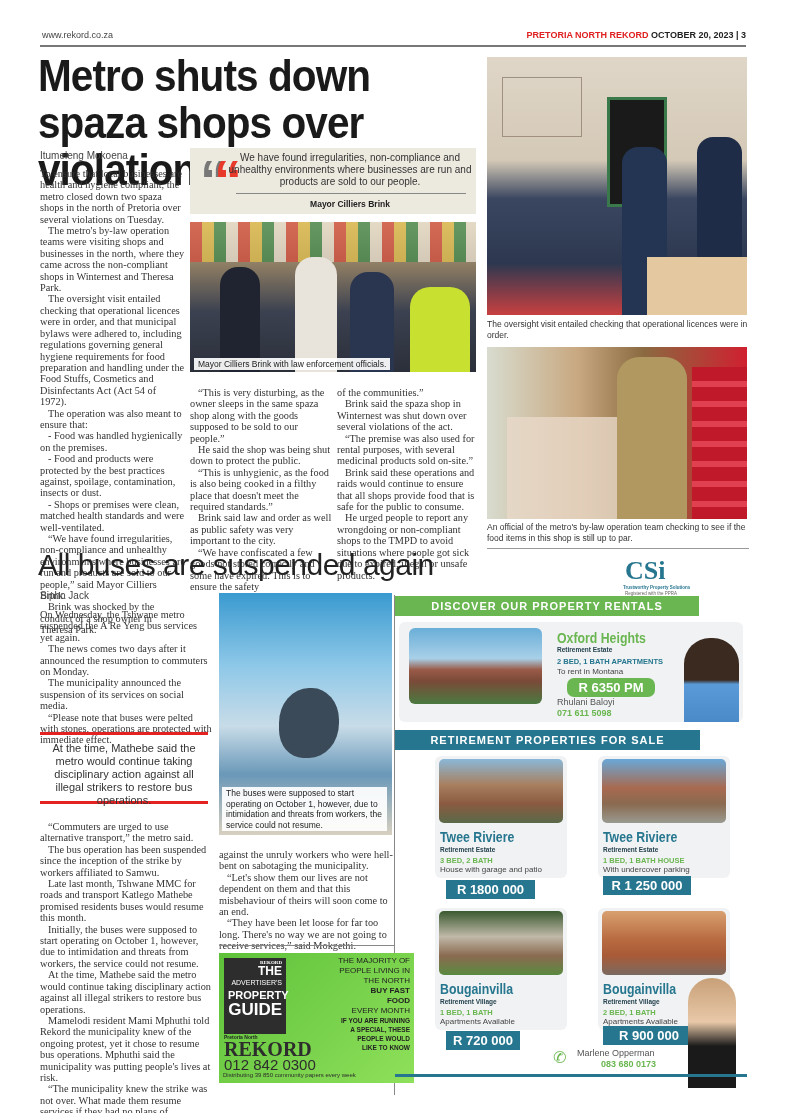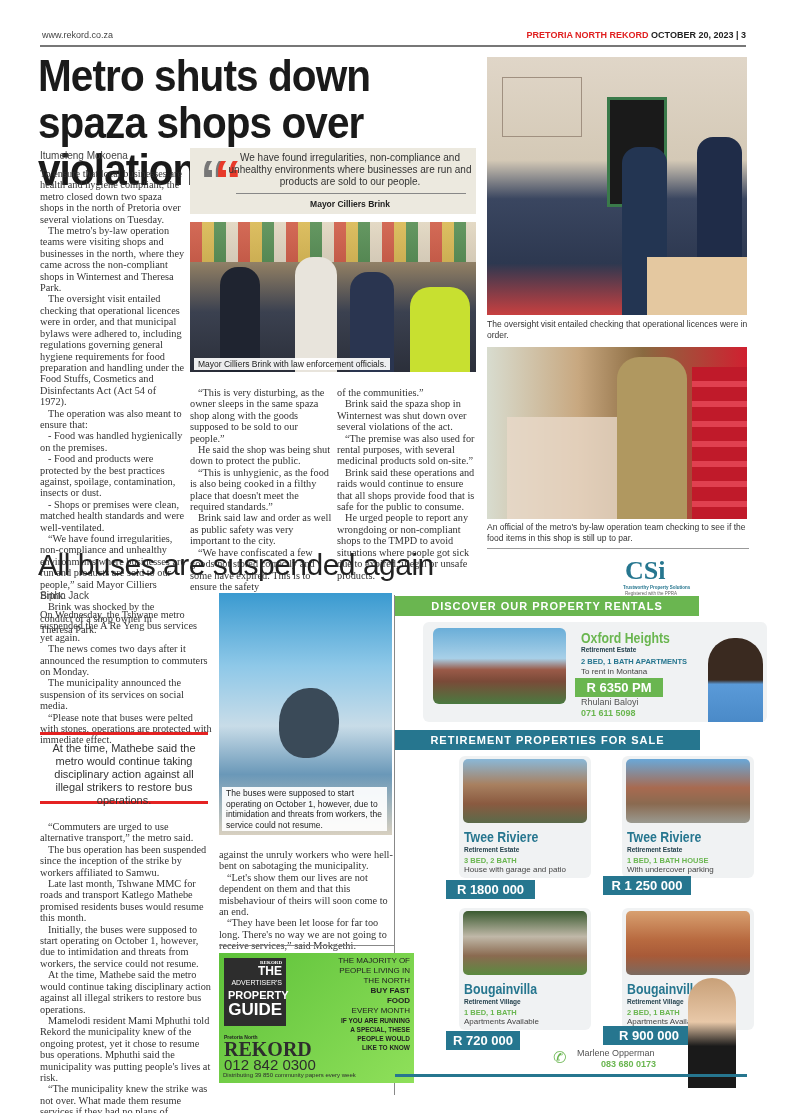--- a/index.html
+++ b/index.html
@@ -22,33 +22,33 @@
   .quote-rule { position: absolute; left: 46px; top: 45px; width: 230px; height: 1px; background: #888; }
   .quote-author { position: absolute; left: 38px; top: 51px; width: 244px; text-align: center; font: bold 8.5px "Liberation Sans", sans-serif; color: #222; }
   .photo { overflow: hidden; }
   .caption { font: 8.5px/11px "Liberation Sans", sans-serif; color: #333; }
   .pill-caption { background: rgba(255,255,255,0.92); padding: 1px 4px; font: 8.5px "Liberation Sans", sans-serif; color: #222; }
   .buses-head { left: 38px; top: 548px; font: 30px "Liberation Sans", sans-serif; color: #222; letter-spacing: -0.5px; }
   .pullquote { left: 40px; top: 732px; width: 168px; height: 72px; border-top: 3px solid #e42222; border-bottom: 3px solid #e42222; text-align: center; font: 11px/13px "Liberation Sans", sans-serif; color: #333; padding-top: 7px; }
   .ad-box { left: 395px; top: 550px; width: 352px; height: 560px; }
   .green-bar { background: #6ab650; color: #fff; font: bold 11px "Liberation Sans", sans-serif; letter-spacing: 1px; text-align: center; }
   .blue-bar { background: #26768f; color: #fff; font: bold 11px "Liberation Sans", sans-serif; letter-spacing: 1px; text-align: center; }
-  .card { background: #f0f2f3; border-radius: 6px; margin-left: 24px; }
+  .card { background: #f0f2f3; border-radius: 6px; }
   .prop-name { font: bold 15px "Liberation Sans", sans-serif; color: #26768f; transform: scaleX(0.82); transform-origin: left; white-space: nowrap; }
   .prop-name.green { color: #6ab650; }
   .prop-type { font: bold 6.5px "Liberation Sans", sans-serif; color: #26434f; }
   .prop-beds { font: bold 7.5px "Liberation Sans", sans-serif; color: #6ab650; }
   .prop-beds.blue { color: #26768f; }
   .prop-desc { font: 8px "Liberation Sans", sans-serif; color: #444; }
   .price { background: #26768f; color: #fff; font: bold 13px "Liberation Sans", sans-serif; text-align: center; padding: 2px 0; }
   .price.green { background: #6ab650; }
   .contact-name { font: 9px "Liberation Sans", sans-serif; color: #555; }
   .contact-phone { font: bold 9px "Liberation Sans", sans-serif; color: #6ab650; }
   .guide-ad { left: 219px; top: 953px; width: 195px; height: 130px; background: linear-gradient(135deg,#5ec13a,#8fe05a); }
-  .guide-dark { position: absolute; left: 5px; top: 5px; width: 62px; height: 68px; background: #2d2d2d; color: #fff; text-align: right; padding: 2px 4px; font: bold 12px/12px "Liberation Sans", sans-serif; }
+  .guide-dark { position: absolute; left: 5px; top: 5px; width: 62px; height: 76px; background: #2d2d2d; color: #fff; text-align: right; padding: 2px 4px; font: bold 12px/12px "Liberation Sans", sans-serif; }
   .vline { background: #888; }
 </style>
 </head>
 <body>
 
 <div class="abs hdr-left">www.rekord.co.za</div>
 <div class="abs hdr-right">
   <span class="brand">PRETORIA NORTH REKORD</span>
   <span>OCTOBER 20, 2023  |  3</span>
 </div>
@@ -181,21 +181,21 @@
   <div style="position:absolute;left:230px;top:41px;font:4.5px 'Liberation Sans',sans-serif;color:#666;">Registered with the PPRA</div>
 
   <div class="green-bar" style="position:absolute;left:0;top:46px;width:304px;height:20px;line-height:20px;">DISCOVER OUR PROPERTY RENTALS</div>
 
   <div class="card" style="position:absolute;left:4px;top:72px;width:344px;height:100px;">
     <div style="position:absolute;left:10px;top:6px;width:133px;height:76px;border-radius:6px;background:linear-gradient(180deg,#6aaed8 0%,#a8d0e8 40%,#9a5a48 55%,#7a4a38 70%,#4a7a40 100%);"></div>
     <div class="prop-name green" style="position:absolute;left:158px;top:7px;">Oxford Heights</div>
     <div class="prop-type" style="position:absolute;left:158px;top:24px;">Retirement Estate</div>
     <div class="prop-beds blue" style="position:absolute;left:158px;top:35px;">2 BED, 1 BATH APARTMENTS</div>
     <div class="prop-desc" style="position:absolute;left:158px;top:45px;">To rent in Montana</div>
-    <div class="price green" style="position:absolute;left:152px;top:56px;width:88px;">R 6350 PM</div>
+    <div class="price green" style="position:absolute;left:168px;top:56px;width:88px;border-radius:7px;">R 6350 PM</div>
     <div class="contact-name" style="position:absolute;left:158px;top:75px;">Rhulani Baloyi</div>
     <div class="contact-phone" style="position:absolute;left:158px;top:86px;">071 611 5098</div>
     <div style="position:absolute;left:285px;top:16px;width:55px;height:84px;background:linear-gradient(180deg,#3a2a20 0%,#3a2a20 50%,#5a9ad8 55%,#4a8ac8 100%);border-radius:26px 26px 0 0;"></div>
   </div>
 
   <div class="blue-bar" style="position:absolute;left:0;top:180px;width:305px;height:20px;line-height:20px;">RETIREMENT PROPERTIES FOR SALE</div>
 
   <div class="card" style="position:absolute;left:40px;top:206px;width:132px;height:122px;">
     <div style="position:absolute;left:4px;top:3px;width:124px;height:64px;border-radius:5px;background:linear-gradient(180deg,#8ab8d8 0%,#a88060 40%,#8a5a40 70%,#5a6a4a 100%);"></div>
     <div class="prop-name" style="position:absolute;left:5px;top:72px;">Twee Riviere</div>

